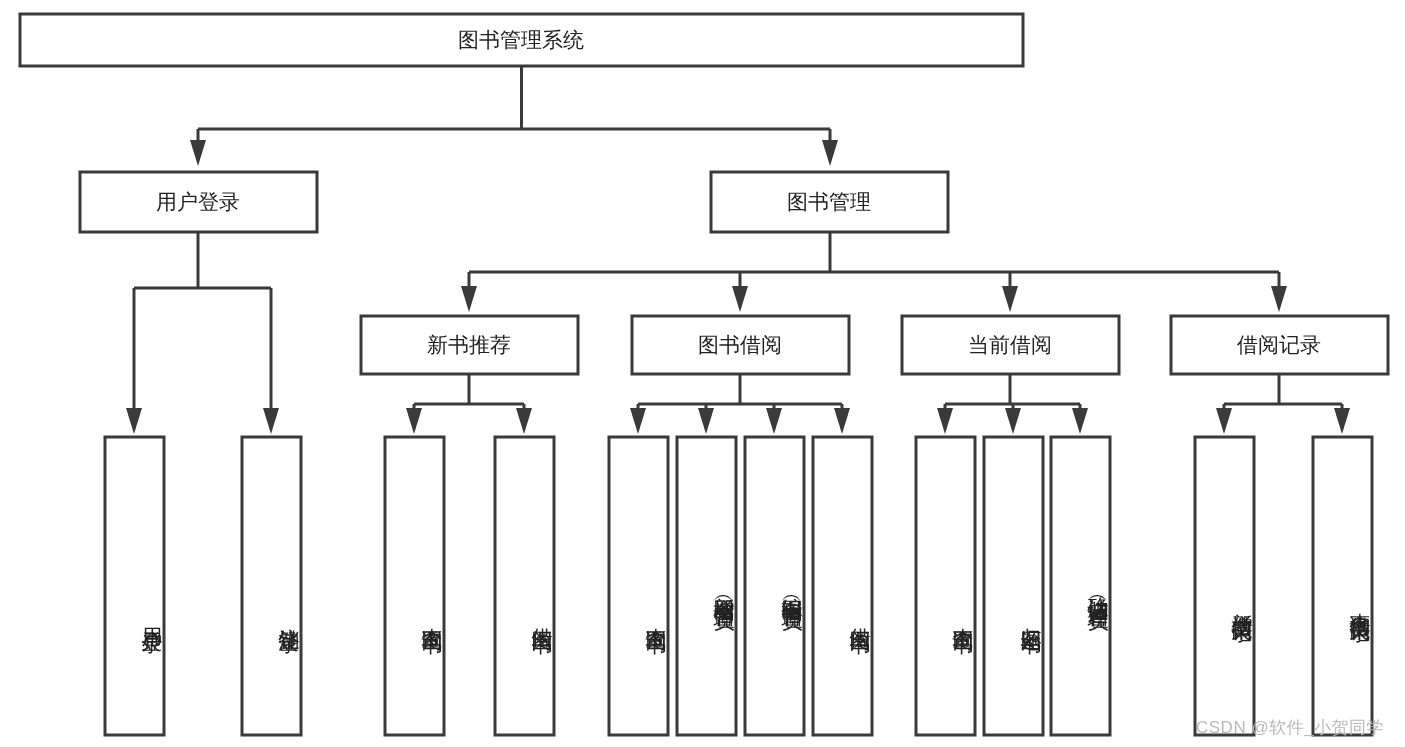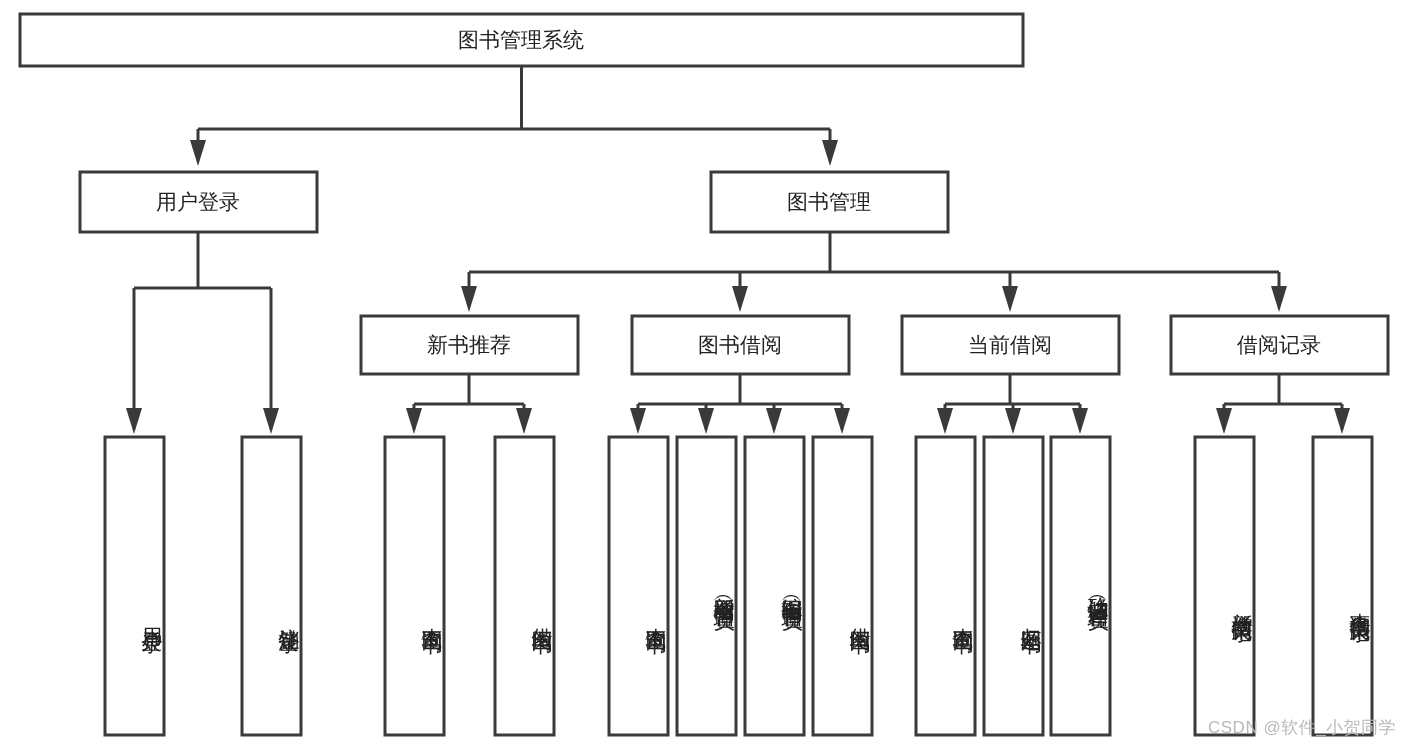--- a/index.html
+++ b/index.html
@@ -205,15 +205,15 @@
   <div class="node-label-v" style="left:745px; top:443px; width:59px; height:292px;">编辑图书（管理员）</div>
   <div class="node-label-v" style="left:813px; top:495px; width:59px; height:240px;">借阅图书</div>
 
   <div class="node-label-v" style="left:916px; top:495px; width:59px; height:240px;">查询图书</div>
   <div class="node-label-v" style="left:984px; top:495px; width:59px; height:240px;">归还图书</div>
   <div class="node-label-v" style="left:1051px; top:443px; width:59px; height:292px;">确认归还（管理员）</div>
 
   <div class="node-label-v" style="left:1195px; top:468px; width:59px; height:267px;">新增借阅记录</div>
   <div class="node-label-v" style="left:1313px; top:468px; width:59px; height:267px;">查询借阅记录</div>
 
-  <div class="watermark" style="left:1196px; top:716px;margin-left:12px;">CSDN @软件_小贺同学</div>
+  <div class="watermark" style="left:1196px; top:716px;">CSDN @软件_小贺同学</div>
 
 </div>
 
 </body></html>

